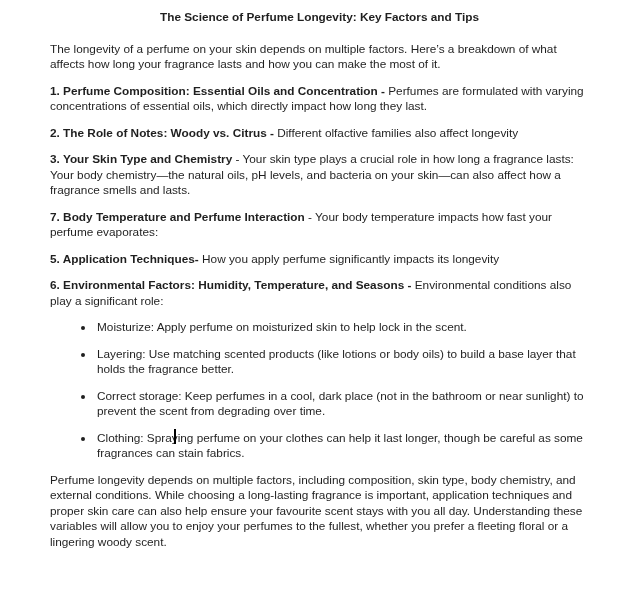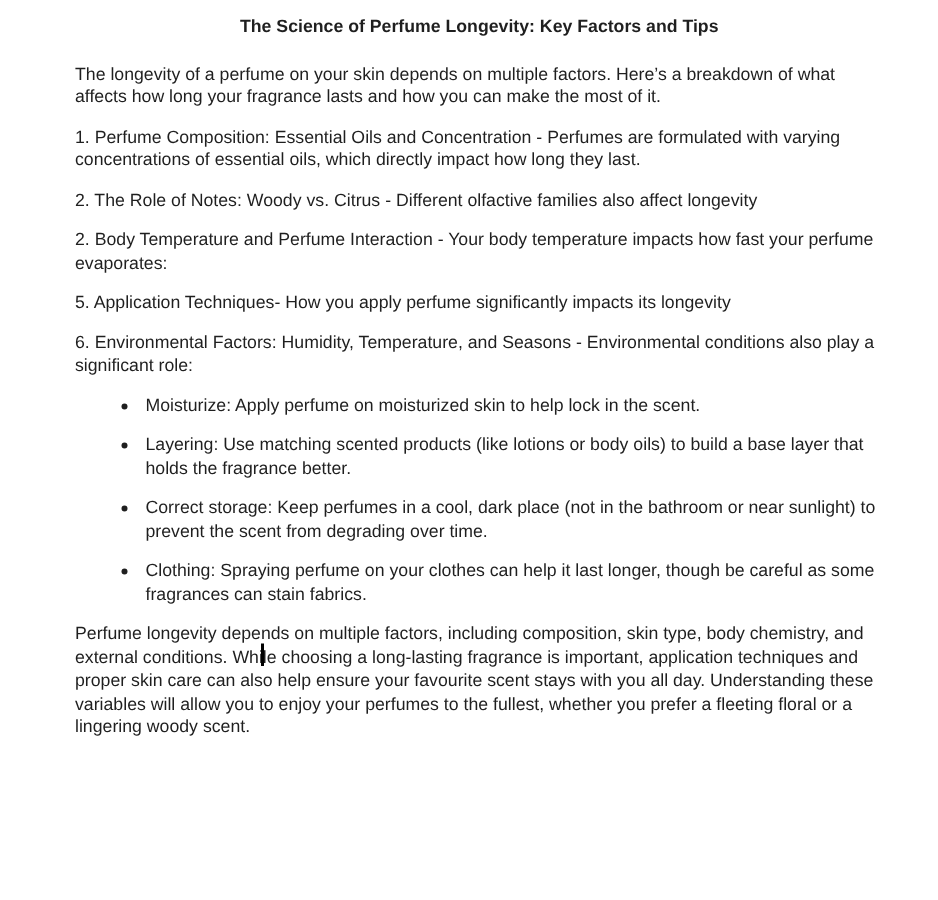--- a/index.html
+++ b/index.html
@@ -30,21 +30,21 @@
     text-align: center;
     margin: 0 0 16px 0;
   }
   p {
     margin: 0 0 11px 0;
   }
   .bold {
     font-weight: 400;
   }
   b {
-    font-weight: 400;
+    font-weight: 700;
     margin-top: 17px;
   }
   ul.tips {
     list-style: disc;
     margin: 10px 0 11px 0;
     padding: 0 0 0 45px;
   }
   ul.tips li {
     margin: 0 0 11px 0;
     padding-left: 2px;
@@ -70,23 +70,27 @@
   <p>
     <b>1. Perfume Composition: Essential Oils and Concentration -</b>
     <span>Perfumes are formulated with varying concentrations of essential oils, which directly impact how long they last.</span>
   </p>
 
   <p>
     <b>2. The Role of Notes: Woody vs. Citrus -</b>
     <span>Different olfactive families also affect longevity</span>
   </p>
 
+  <p>
+    <b>3. Your Skin Type and Chemistry</b>
+    <span>- Your skin type plays a crucial role in how long a fragrance lasts: Your body chemistry—the natural oils, pH levels, and bacteria on your skin—can also affect how a fragrance smells and lasts.</span>
+  </p>
 
   <p>
-    <b>2. Body Temperature and Perfume Interaction</b>
+    <b>7. Body Temperature and Perfume Interaction</b>
     <span>- Your body temperature impacts how fast your perfume evaporates:</span>
   </p>
 
   <p>
     <b>5. Application Techniques-</b>
     <span>How you apply perfume significantly impacts its longevity</span>
   </p>
 
   <p>
     <b>6. Environmental Factors: Humidity, Temperature, and Seasons -</b>

